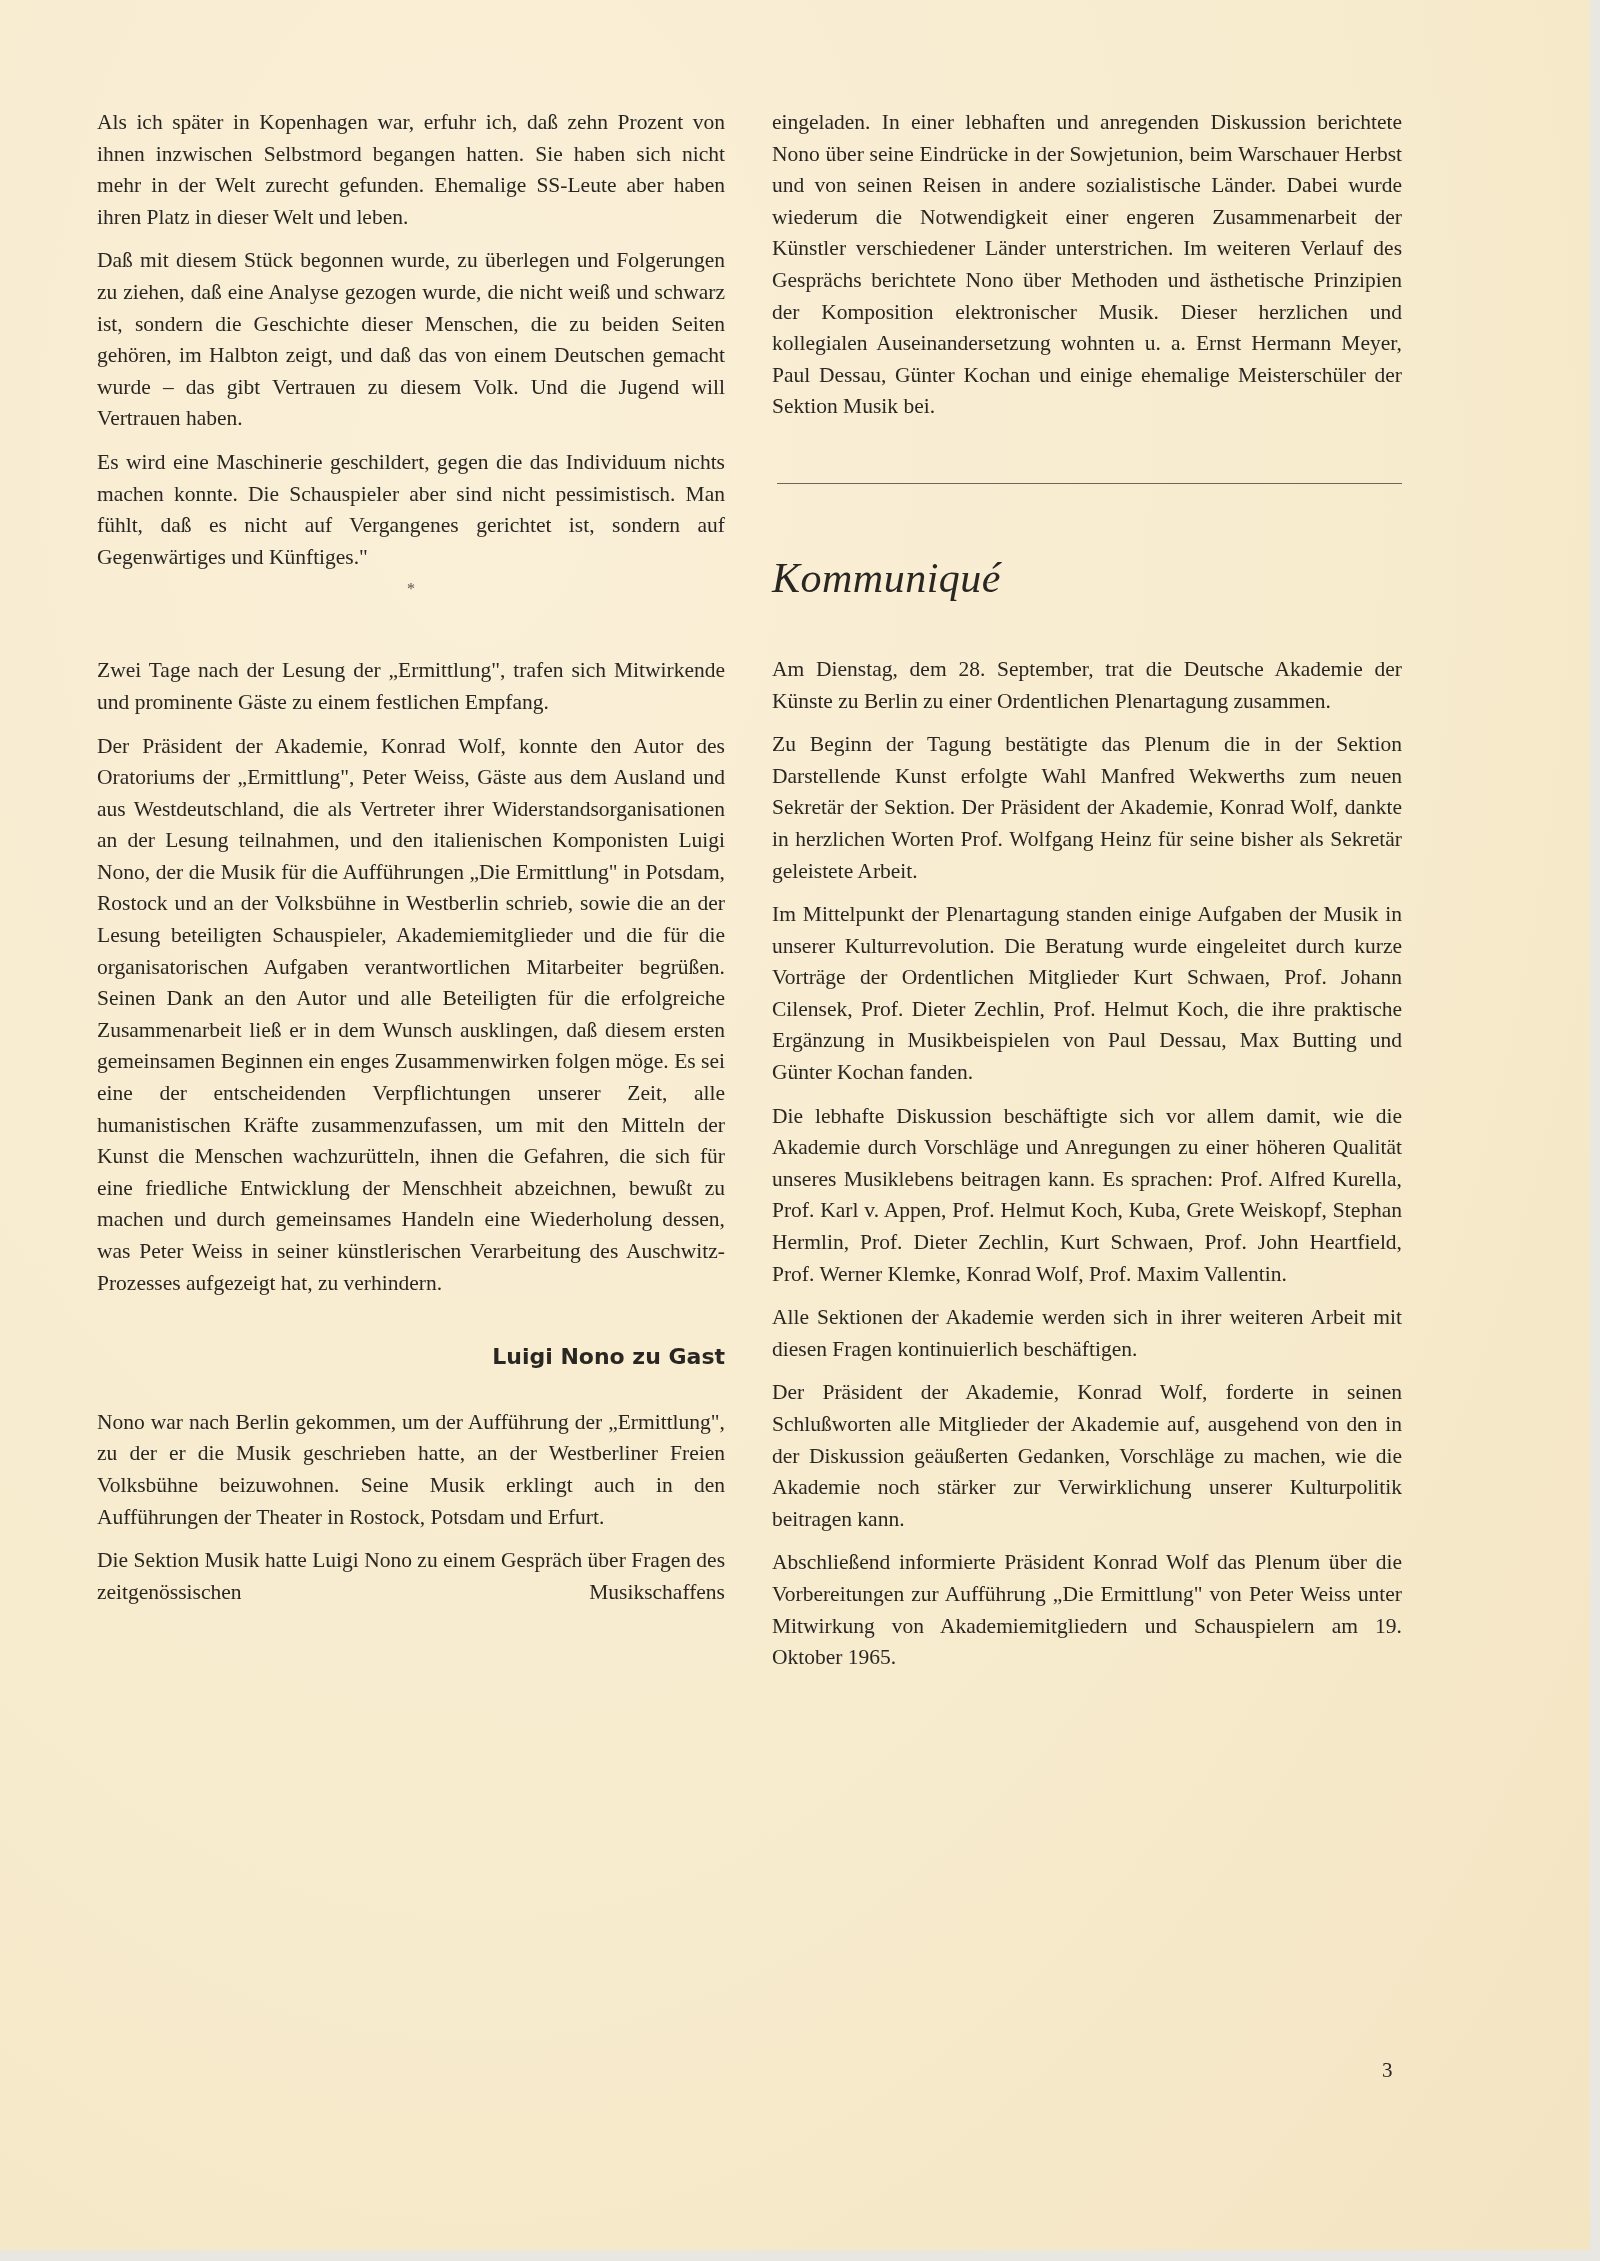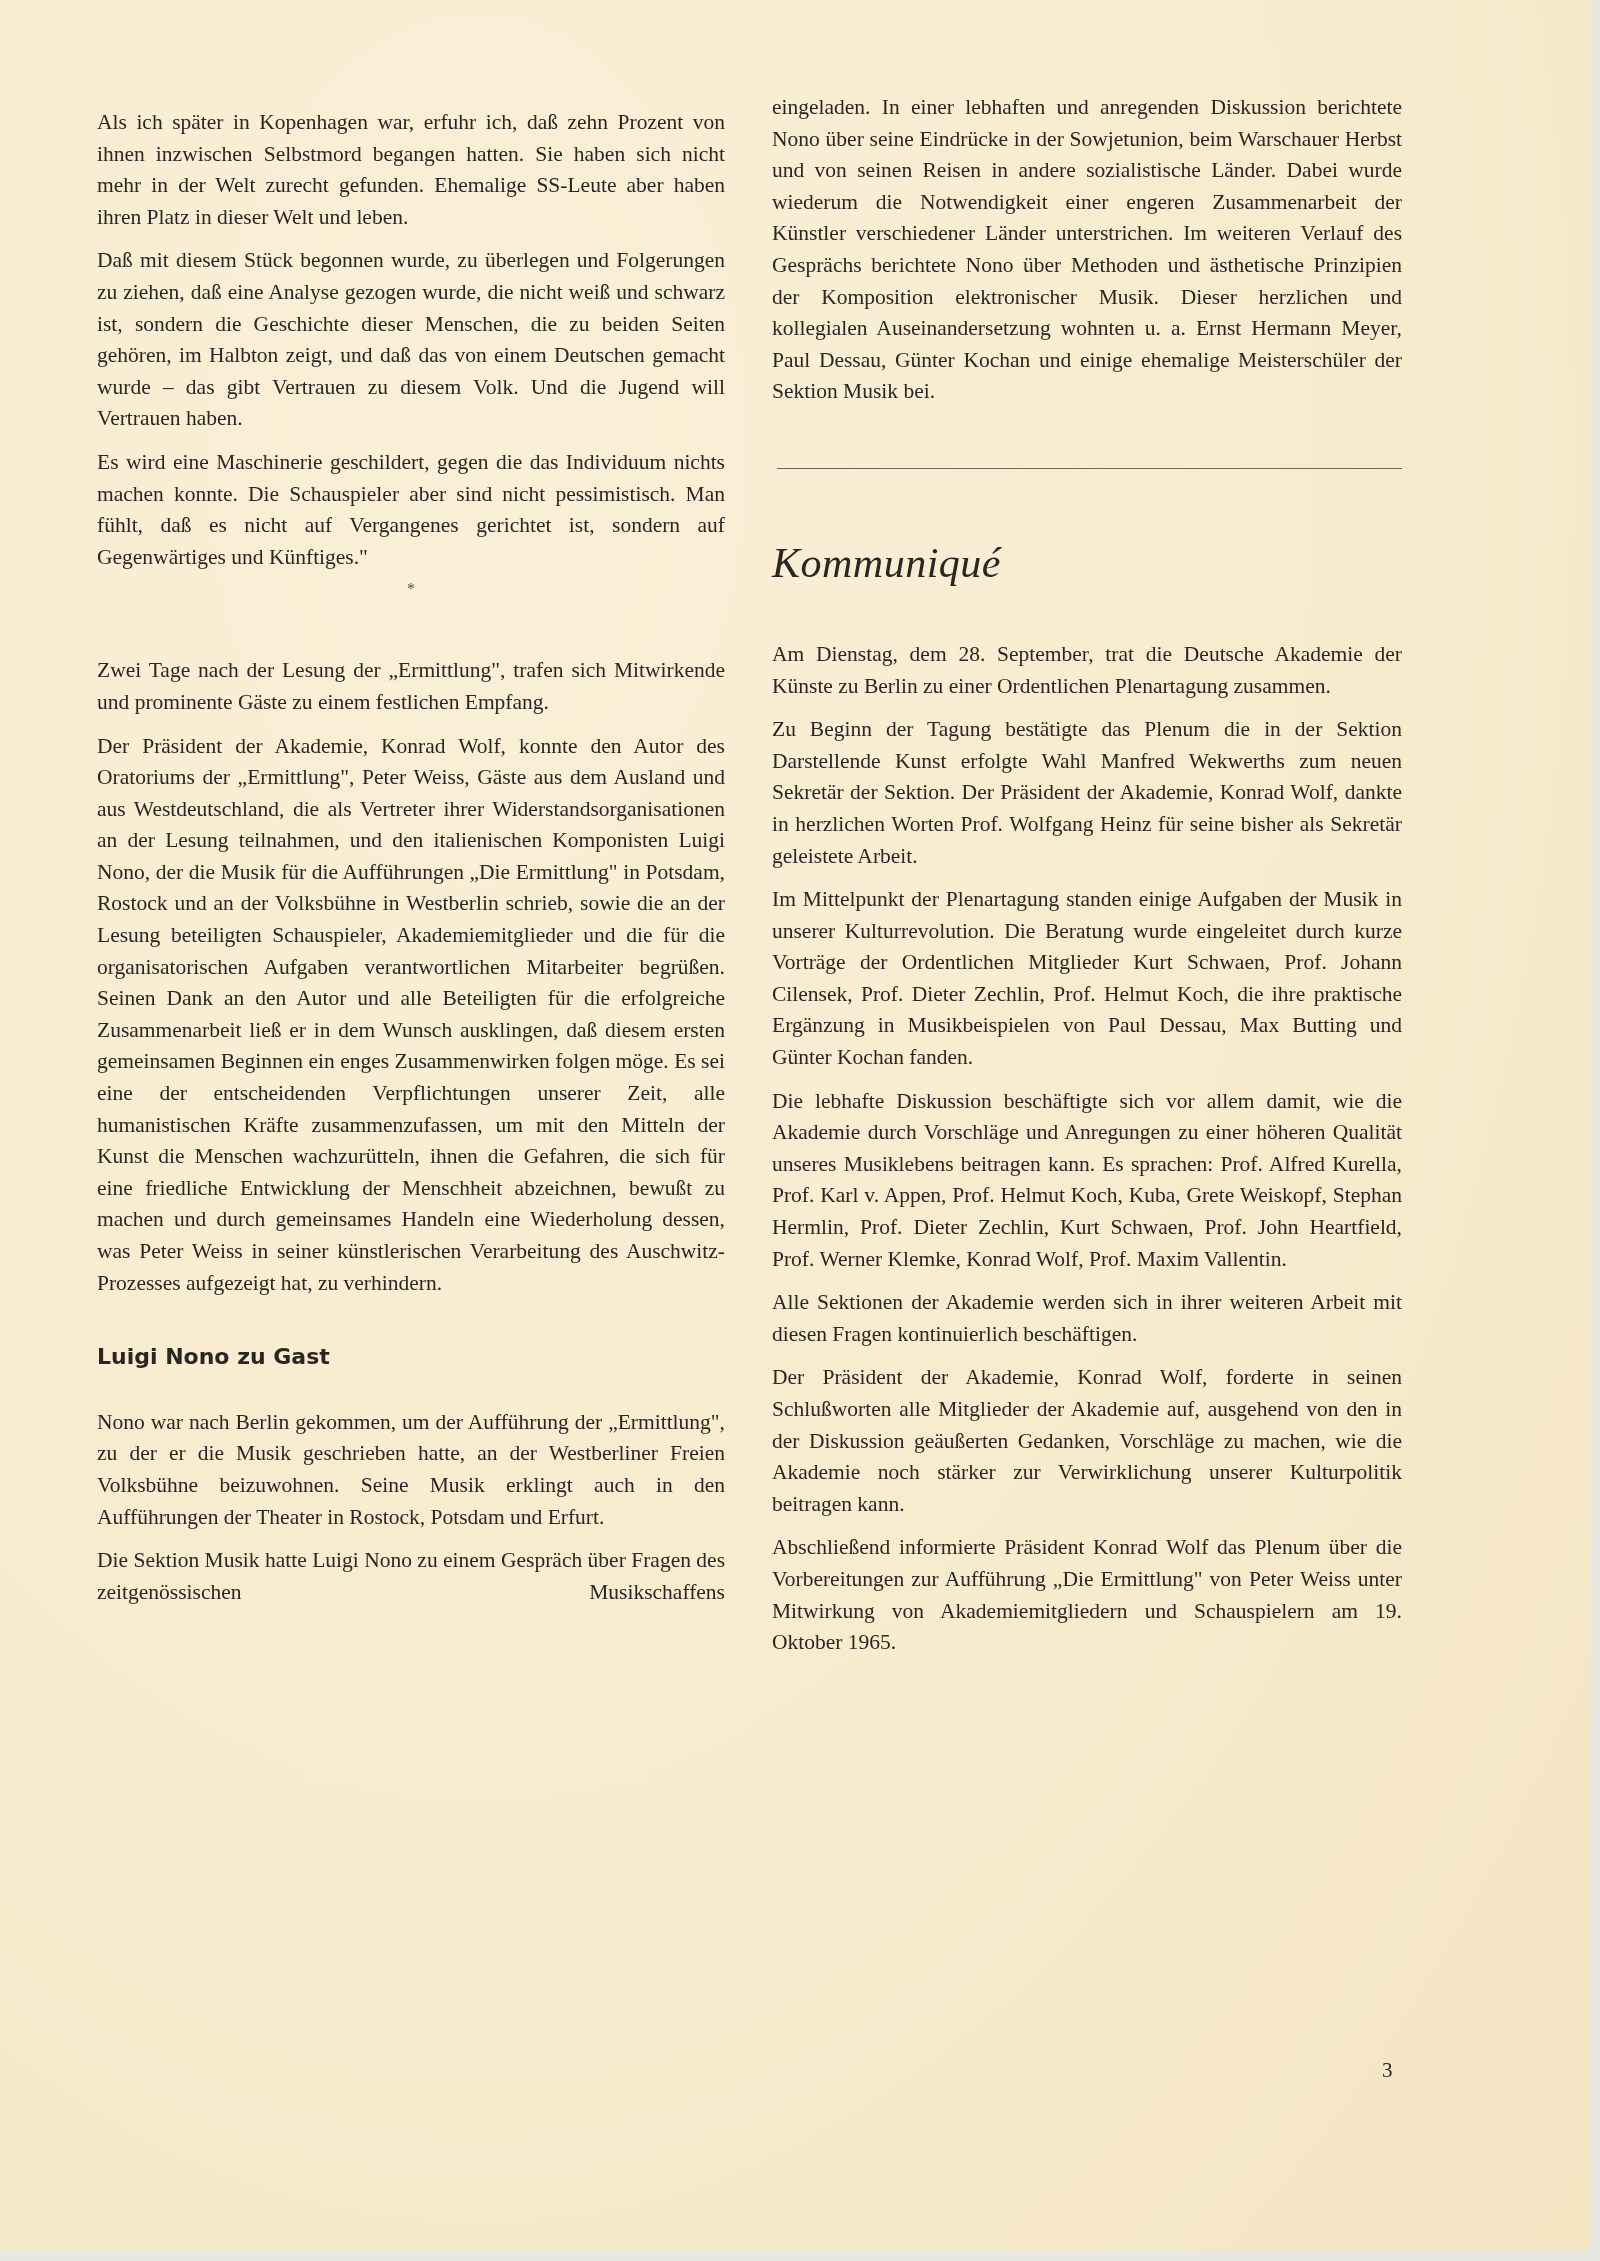--- a/index.html
+++ b/index.html
@@ -18,36 +18,36 @@
   .col {
     position: absolute;
     font-family: "Liberation Serif", "DejaVu Serif", serif;
     font-size: 21.5px;
     line-height: 31.6px;
     color: #2a2622;
     text-align: justify;
     hyphens: manual;
   }
   .col-left { left: 97px; top: 107px; width: 628px; }
-  .col-right { left: 772px; top: 92px; width: 630px; }
+  .col-right { left: 772px; top: 107px; width: 630px; }
   .col p { margin: 0 0 12px 0; }
   .asterisk {
     text-align: center;
     font-size: 16px;
     line-height: 16px;
     color: #555;
     margin: -4px 0 58px 0;
   }
   .heading-sans {
     font-family: "DejaVu Sans", "Liberation Sans", sans-serif;
     font-weight: bold;
     font-size: 22px;
     color: #2a2622;
     margin: 42px 0 34px 0;
-    text-align: left;
+    text-align: right;
   }
   .rule {
     height: 0;
     border-top: 1.5px solid #6b655c;
     margin: 60px 0 0 5px;
     width: 625px;
   }
   .heading-italic {
     font-family: "Liberation Serif", "DejaVu Serif", serif;
     font-style: italic;

